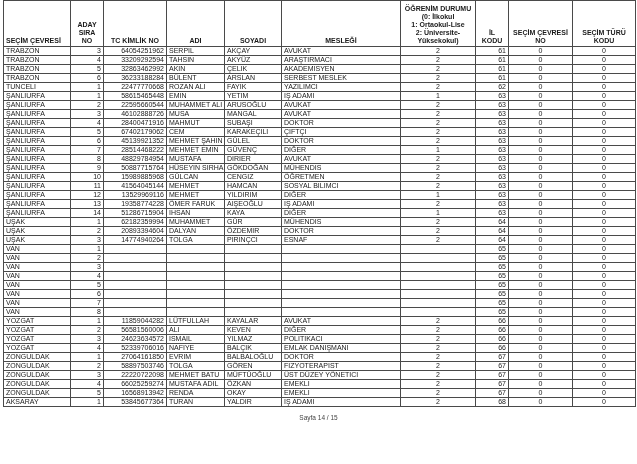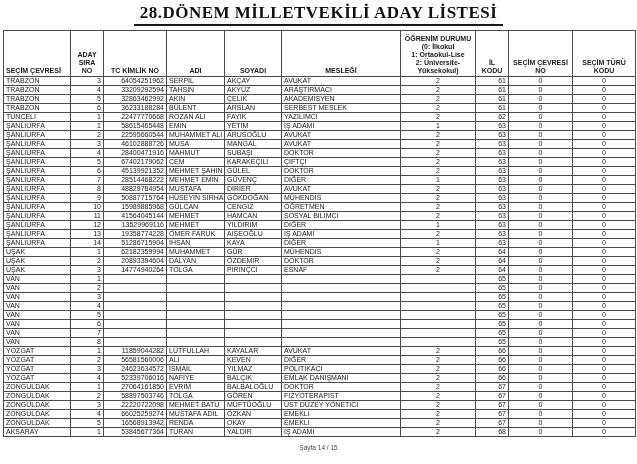--- a/index.html
+++ b/index.html
@@ -68,21 +68,20 @@
     text-align: center;
     font-size: 6.5px;
     color: #444444;
   }
 </style>
 </head>
 <body>
 
 <div class="page">
 
-  <h1 class="title"><span>28.DÖNEM MİLLETVEKİLİ ADAY LİSTESİ</span></h1>
 
   <table class="candidates">
     <colgroup id="colgroup">
         <col style="width: 67px;">
         <col style="width: 33px;">
         <col style="width: 63px;">
         <col style="width: 58px;">
         <col style="width: 57px;">
         <col style="width: 119px;">
         <col style="width: 75px;">

